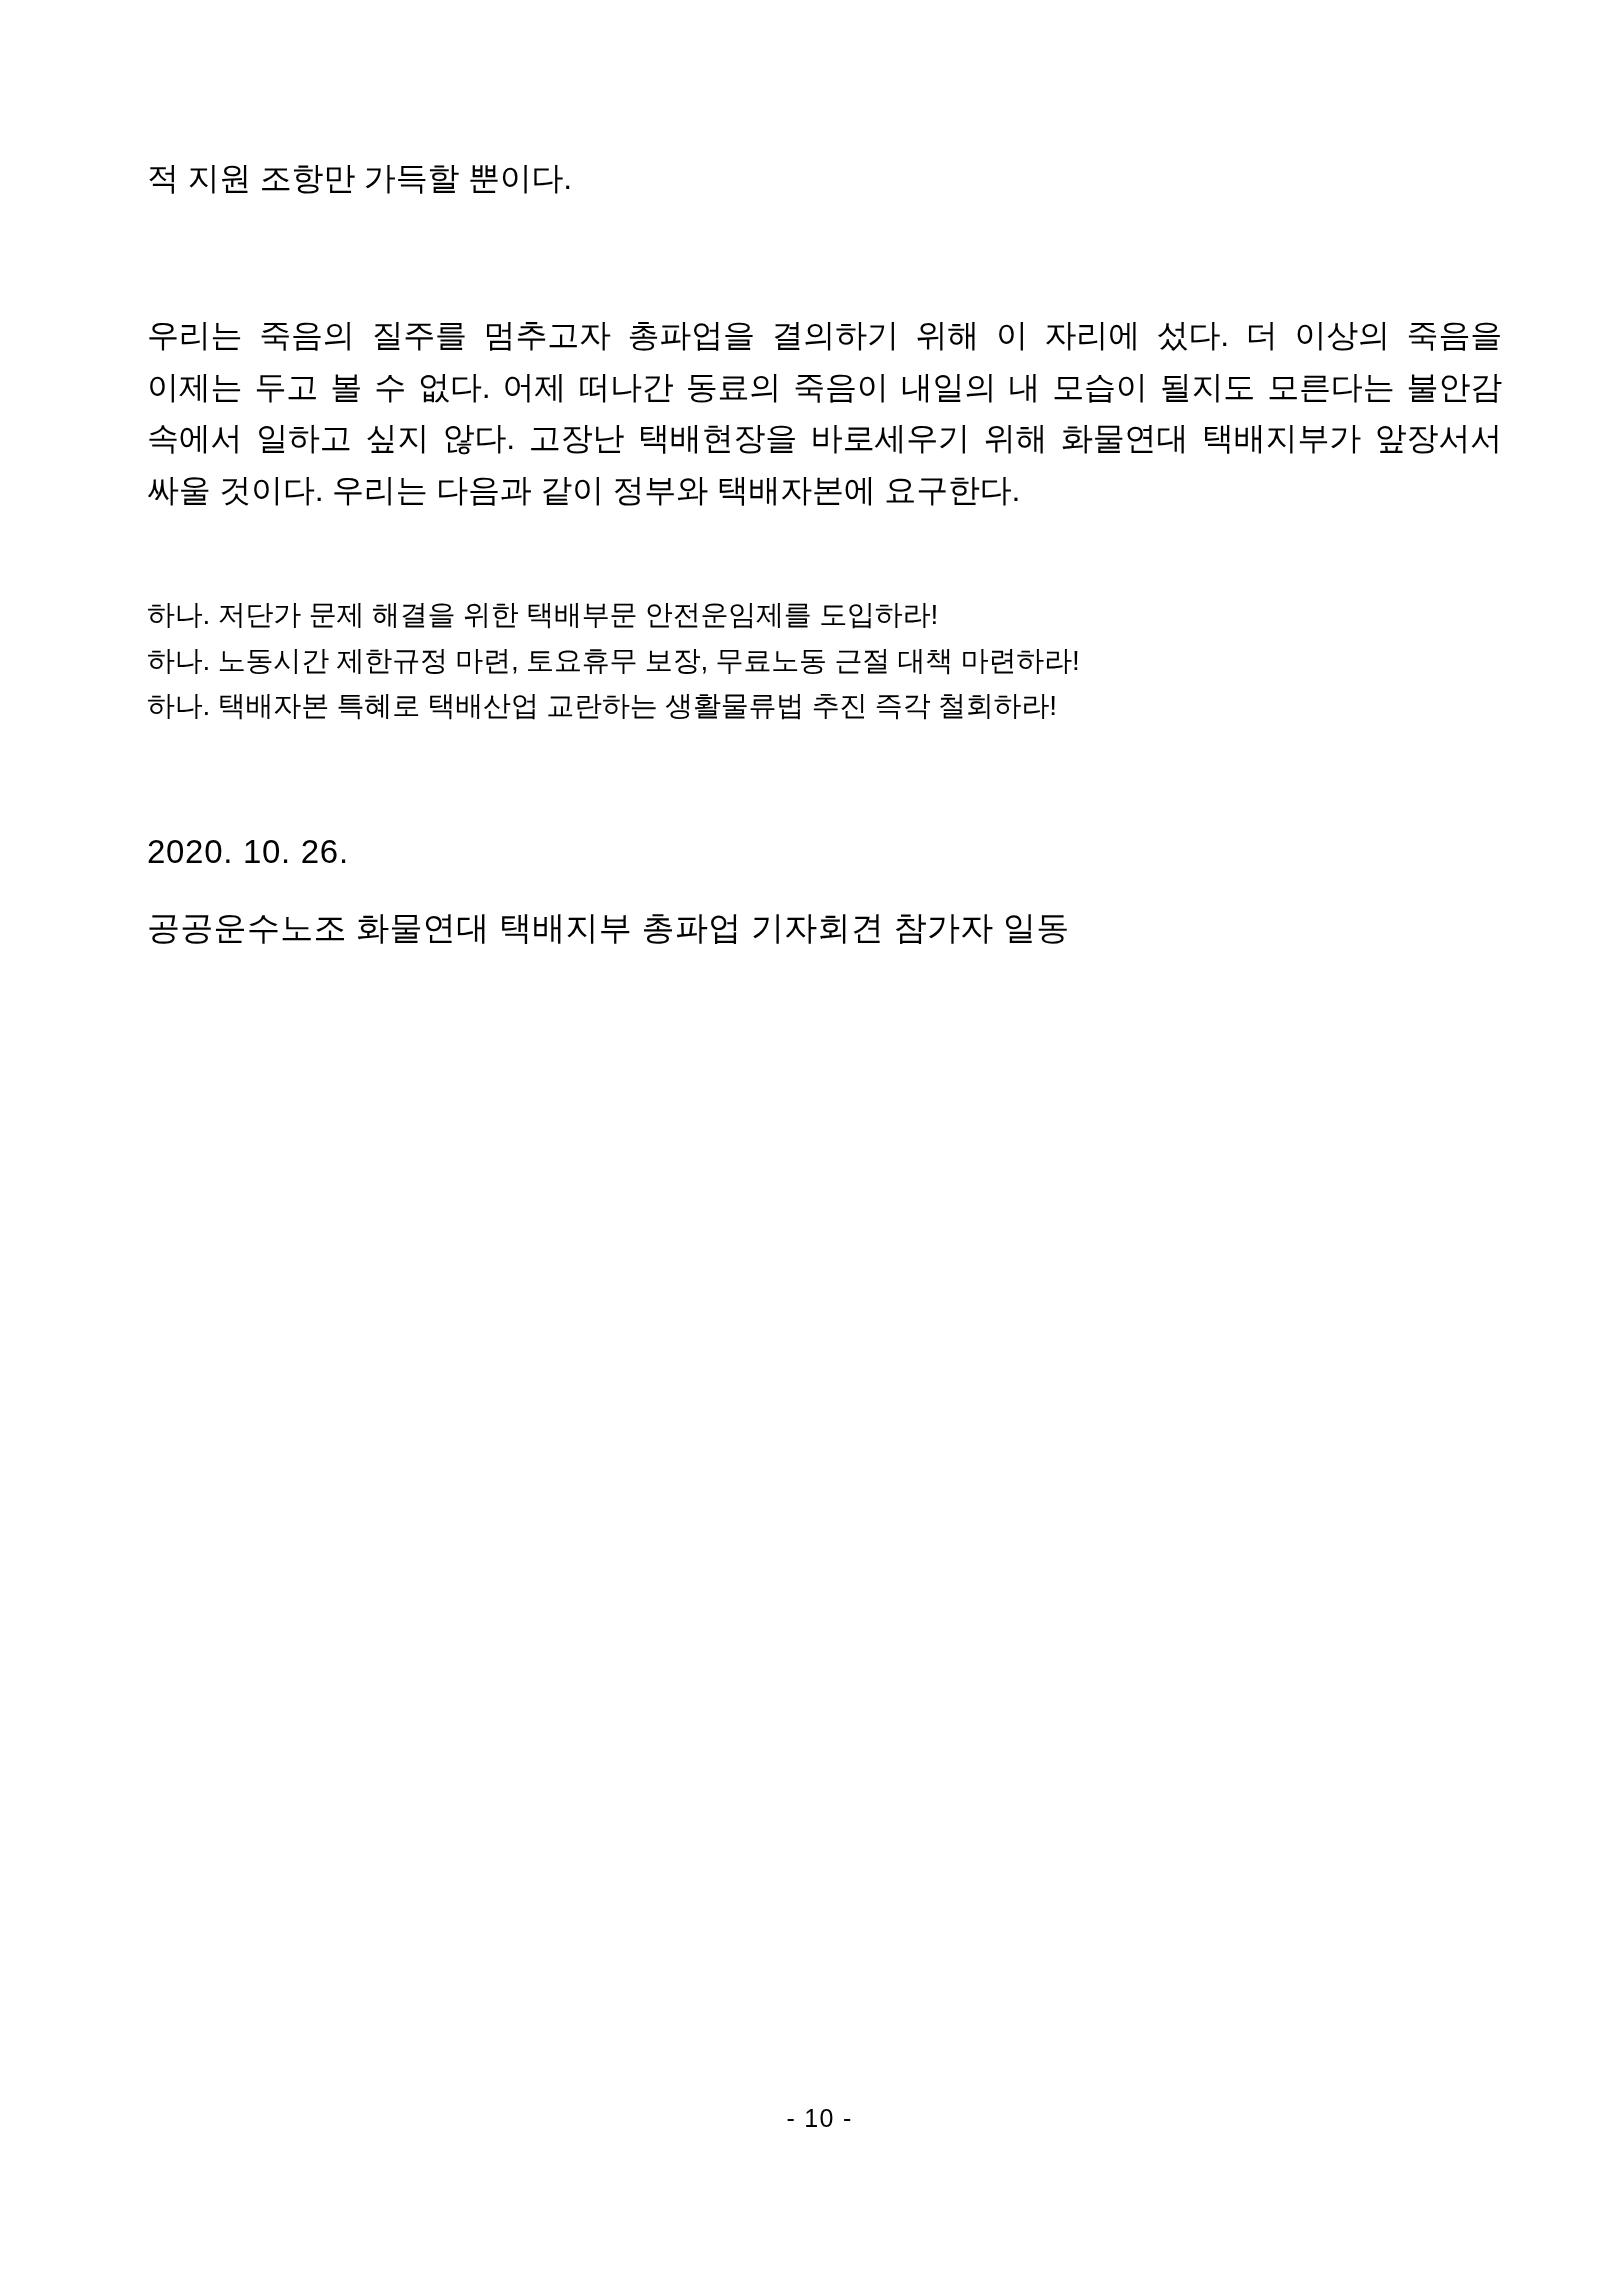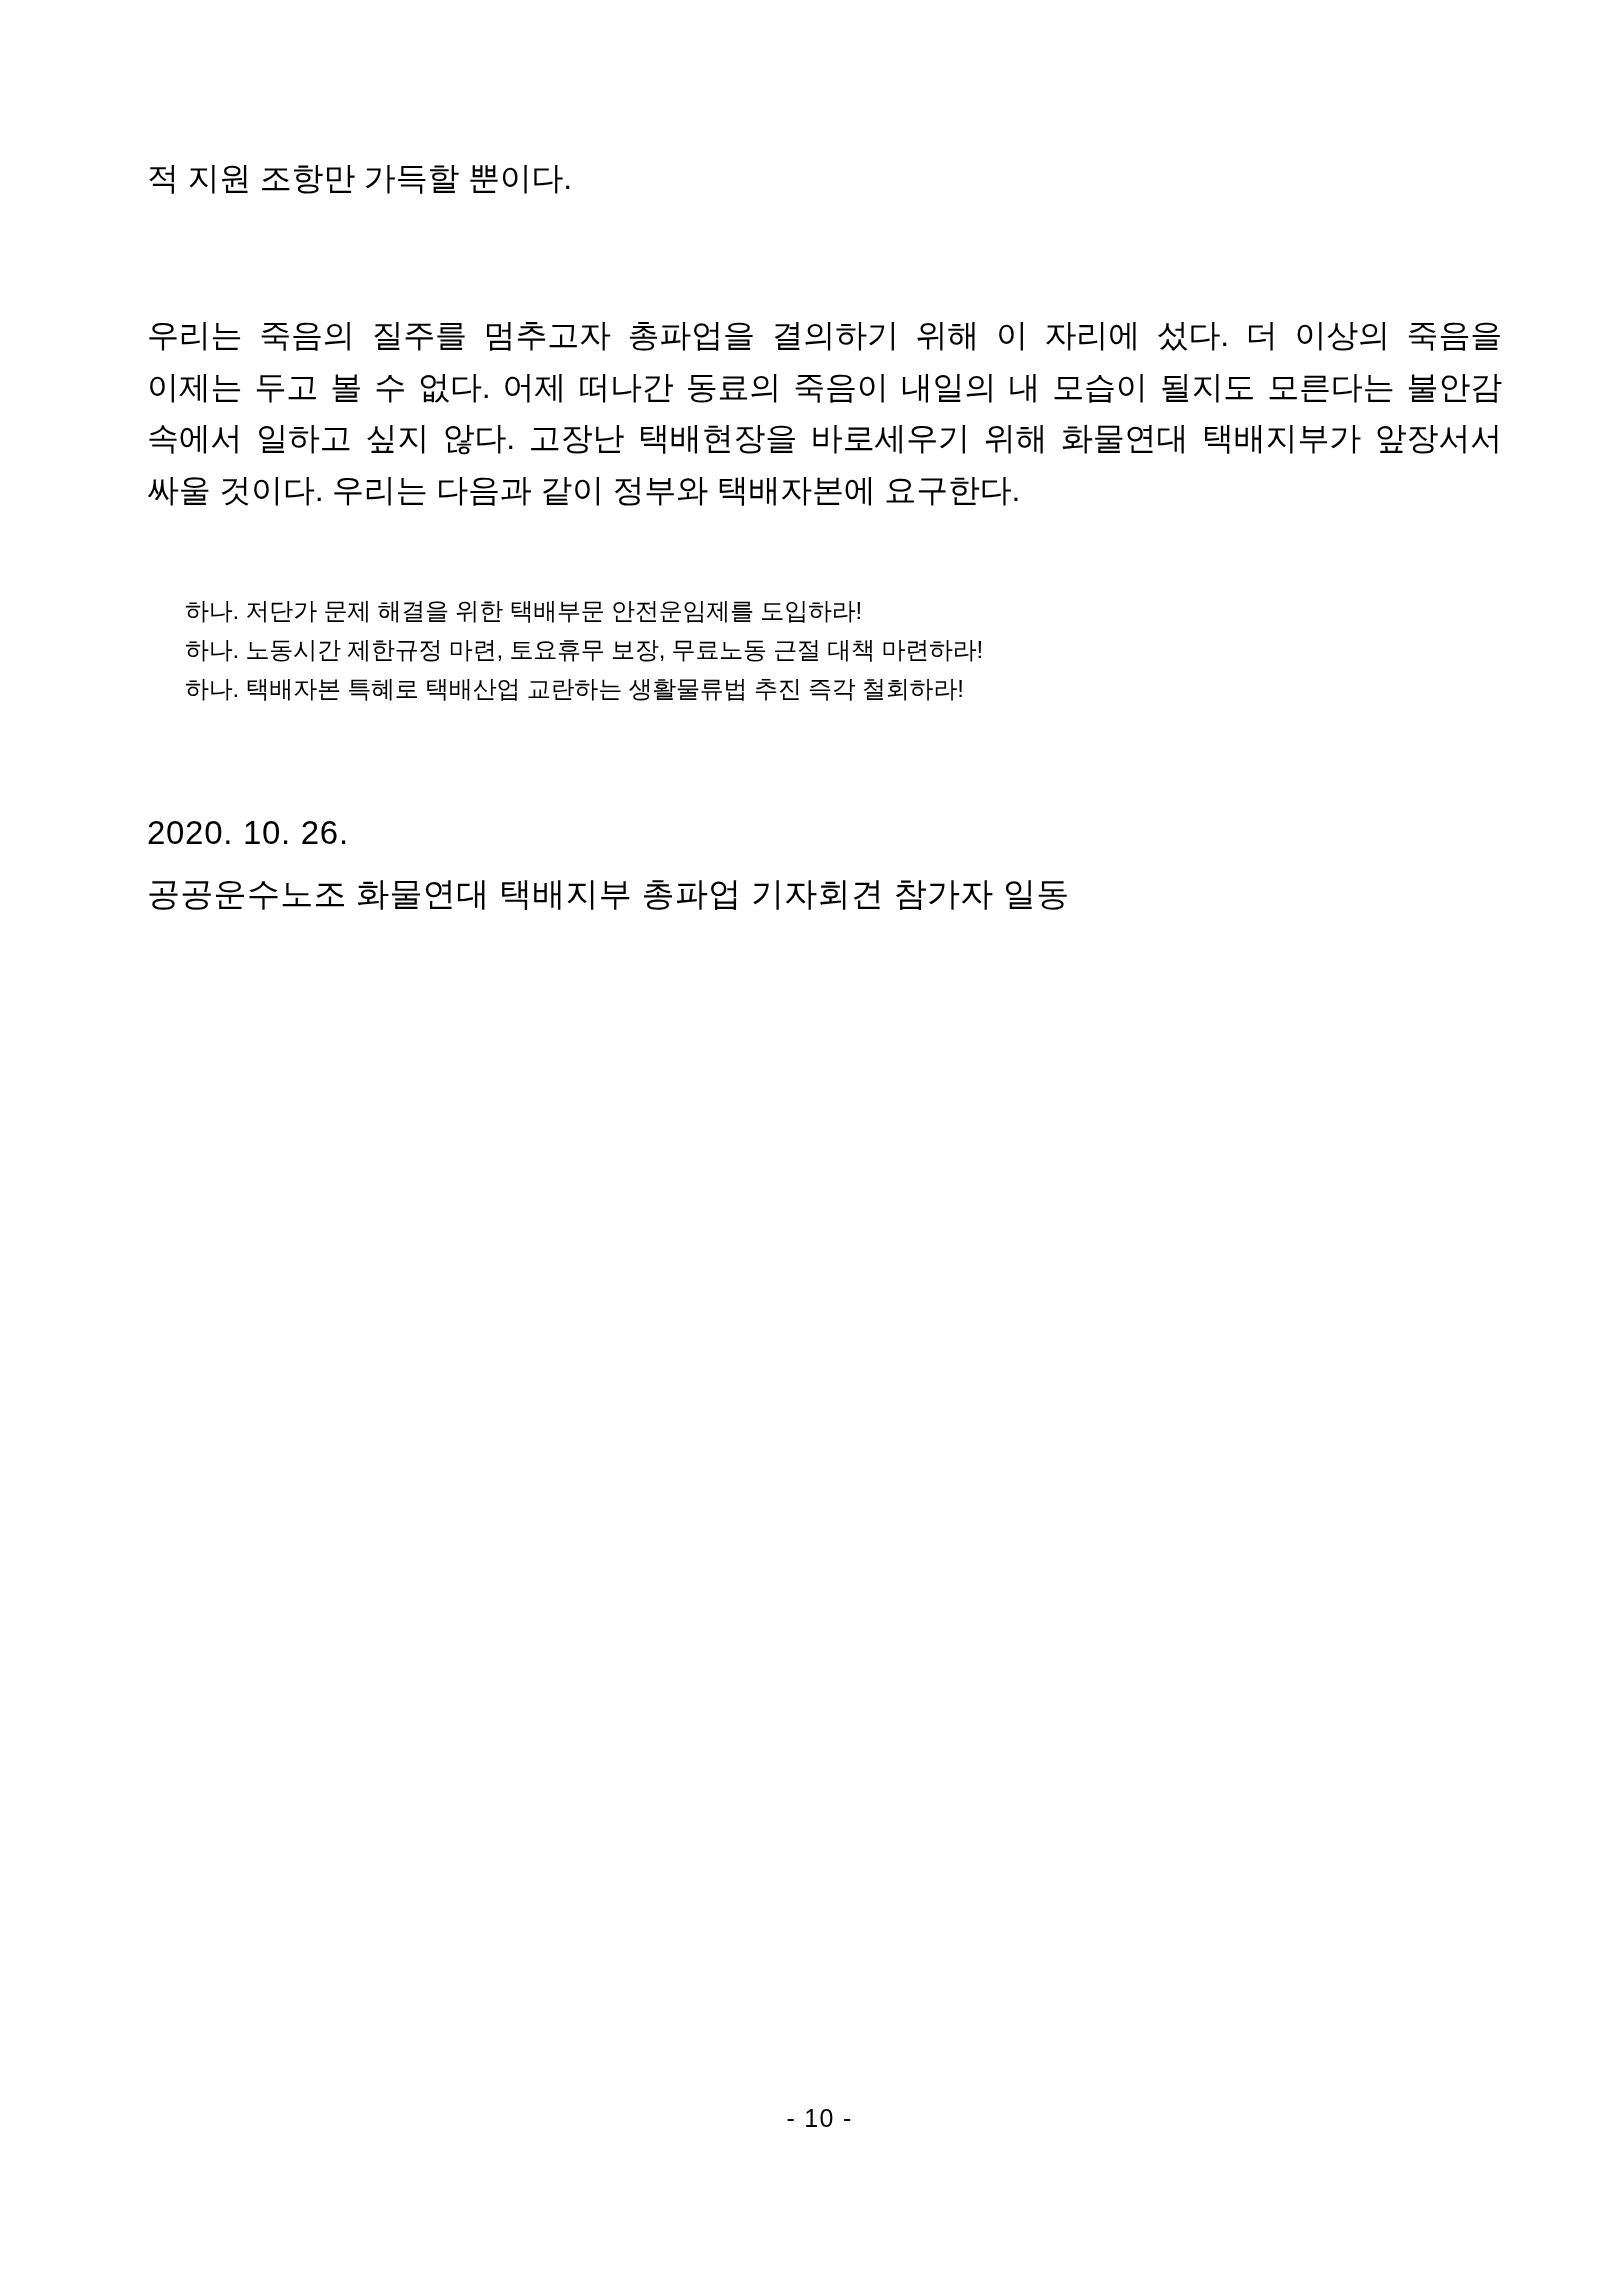--- a/index.html
+++ b/index.html
@@ -35,40 +35,39 @@
   }
   .spacer-md {
     height: 43px;
   }
   .demand-list {
     margin: 0;
     padding: 0;
     list-style: none;
   }
   .demand-item {
-    font-size: 24px;
+    font-size: 28px;
     line-height: 1.62;
     letter-spacing: -0.2px;
     white-space: nowrap;
-    margin-left: 38px;
   }
   .closing {
     margin-top: 98px;
     text-align: left;
   }
   .closing-date {
     font-size: 33px;
     line-height: 1.6;
     letter-spacing: 0.7px;
   }
   .closing-signature {
     font-size: 33px;
     line-height: 1.6;
     letter-spacing: 0.3px;
-    margin-top: 8px;
+    margin-top: 23px;
   }
   .page-number {
     position: absolute;
     left: 16px;
     right: 0;
     top: 2104px;
     text-align: center;
     font-size: 25px;
     letter-spacing: 1.3px;
     color: #000000;

